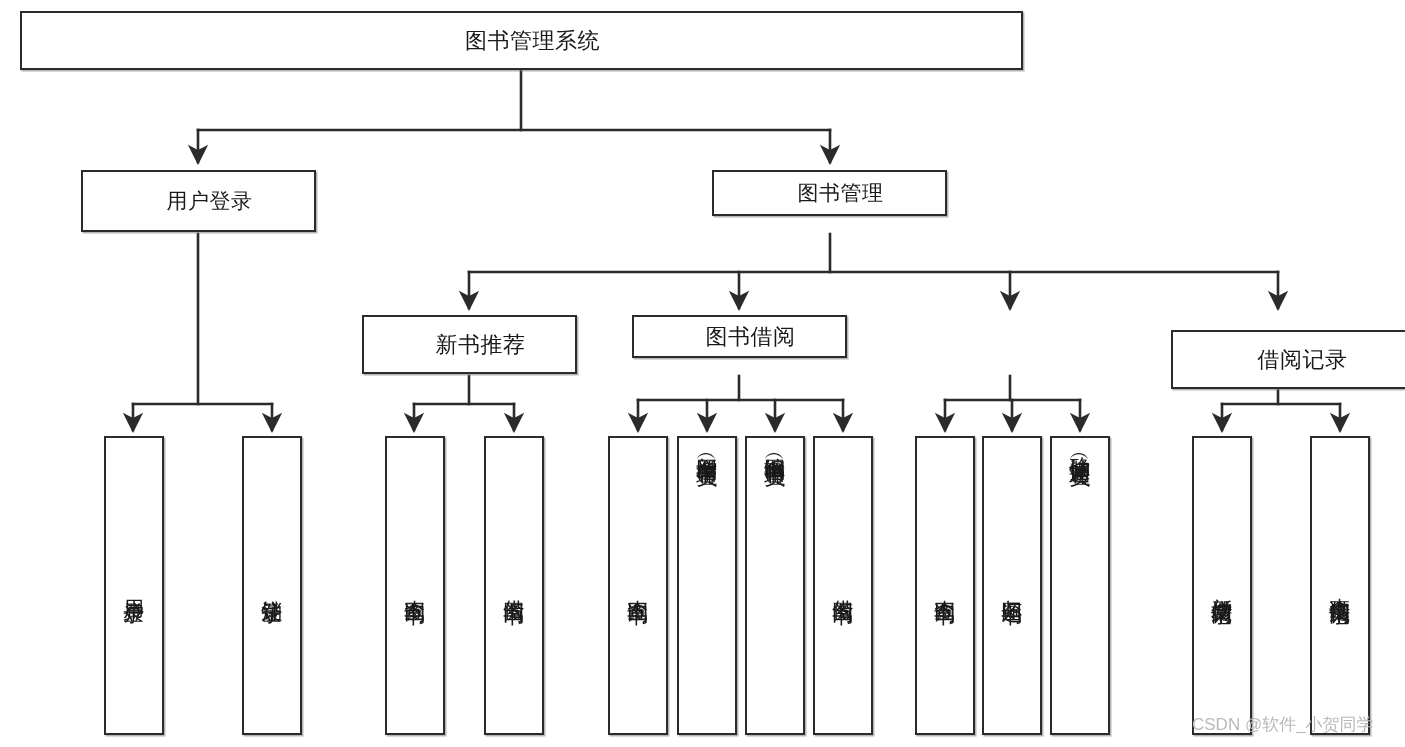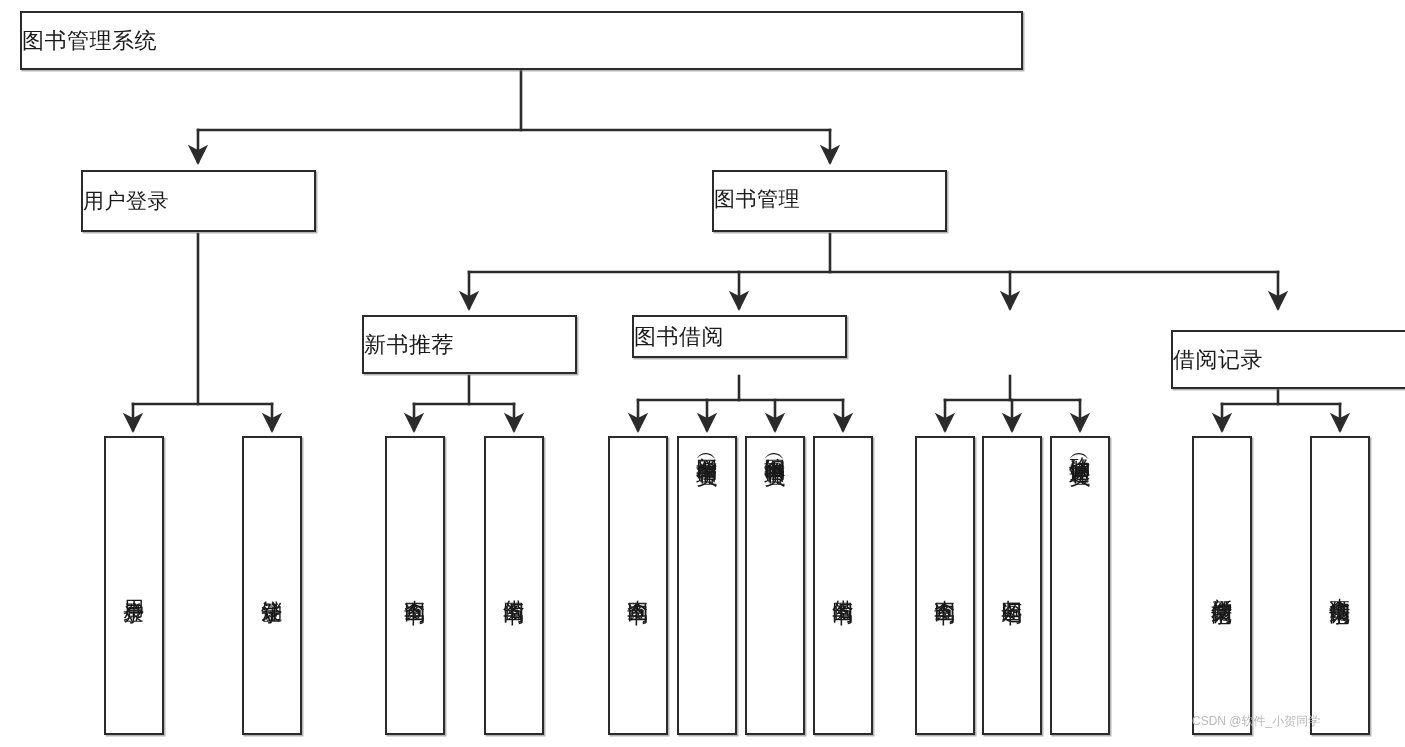--- a/index.html
+++ b/index.html
@@ -31,22 +31,23 @@
     pointer-events: none;
   }
   .node {
     position: absolute;
     box-sizing: border-box;
     background: #ffffff;
     border: 2px solid #2b2b2b;
     box-shadow: 1.5px 1.5px 0 0 rgba(120,120,120,0.55);
     display: flex;
     align-items: center;
-    justify-content: flex-start;
+    justify-content: center;
     z-index: 2;
+    padding-left: 22px;
   }
   .node-label {
     font-size: 21px;
     line-height: 1.18;
     letter-spacing: 0.5px;
     color: #1a1a1a;
     white-space: nowrap;
     text-align: center;
   }
   .node.root .node-label { font-size: 22px; }
@@ -66,21 +67,21 @@
     white-space: normal;
     max-height: 100%;
   }
   .node.leaf.tall-text {
     align-items: flex-start;
   }
   .watermark {
     position: absolute;
     left: 1192px;
     top: 713px;
-    font-size: 12px;
+    font-size: 17px;
     color: #b9b9b9;
     white-space: nowrap;
     z-index: 5;
     font-family: "Liberation Sans", "DejaVu Sans", sans-serif;
   }
 </style>
 </head>
 <body>
 
 <div id="diagram-root">
@@ -136,21 +137,21 @@
   </svg>
 
   <div class="node root" style="left:20px; top:11px; width:1003px; height:59px;">
     <span class="node-label">图书管理系统</span>
   </div>
 
   <div class="node level2" style="left:81px; top:170px; width:235px; height:62px;">
     <span class="node-label">用户登录</span>
   </div>
 
-  <div class="node level2" style="left:712px; top:170px; width:235px; height:62px;font-family:Liberation Mono, monospace;">
+  <div class="node level2" style="left:712px; top:170px; width:235px; height:46px;">
     <span class="node-label">图书管理</span>
   </div>
 
   <div class="node level3" style="left:362px; top:315px; width:215px; height:59px;">
     <span class="node-label">新书推荐</span>
   </div>
 
   <div class="node level3" style="left:632px; top:315px; width:215px; height:43px;">
     <span class="node-label">图书借阅</span>
   </div>

